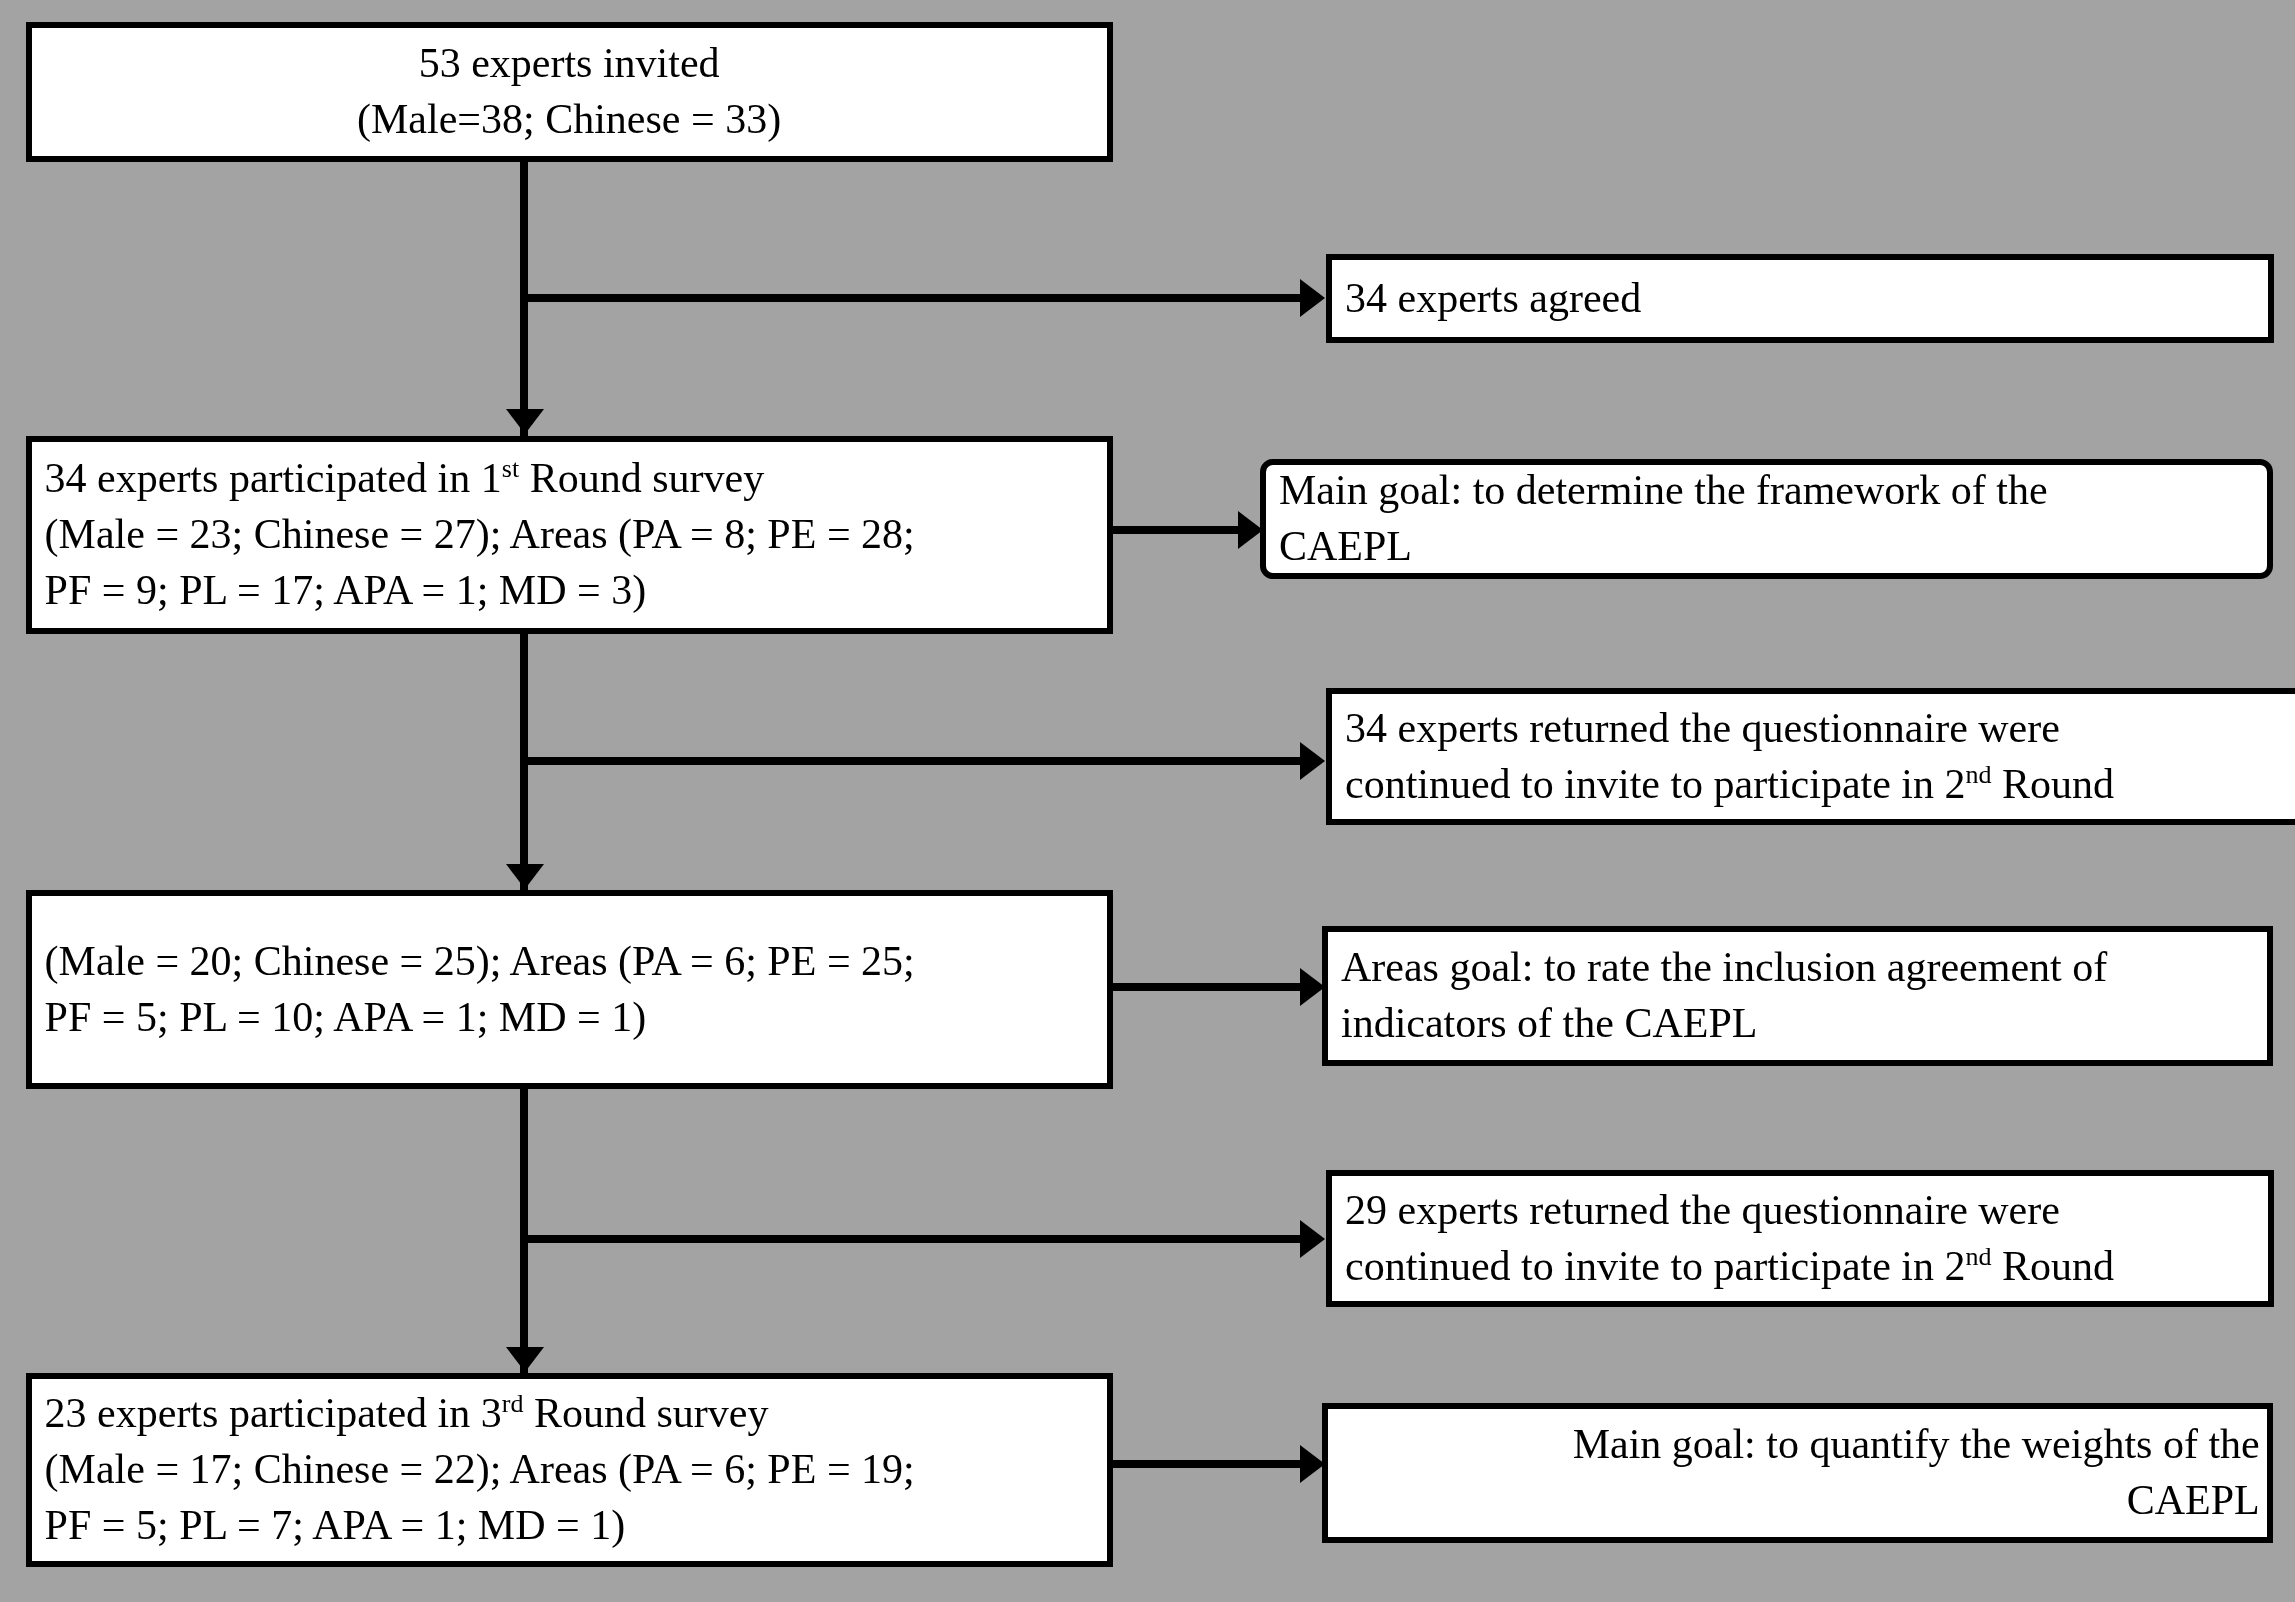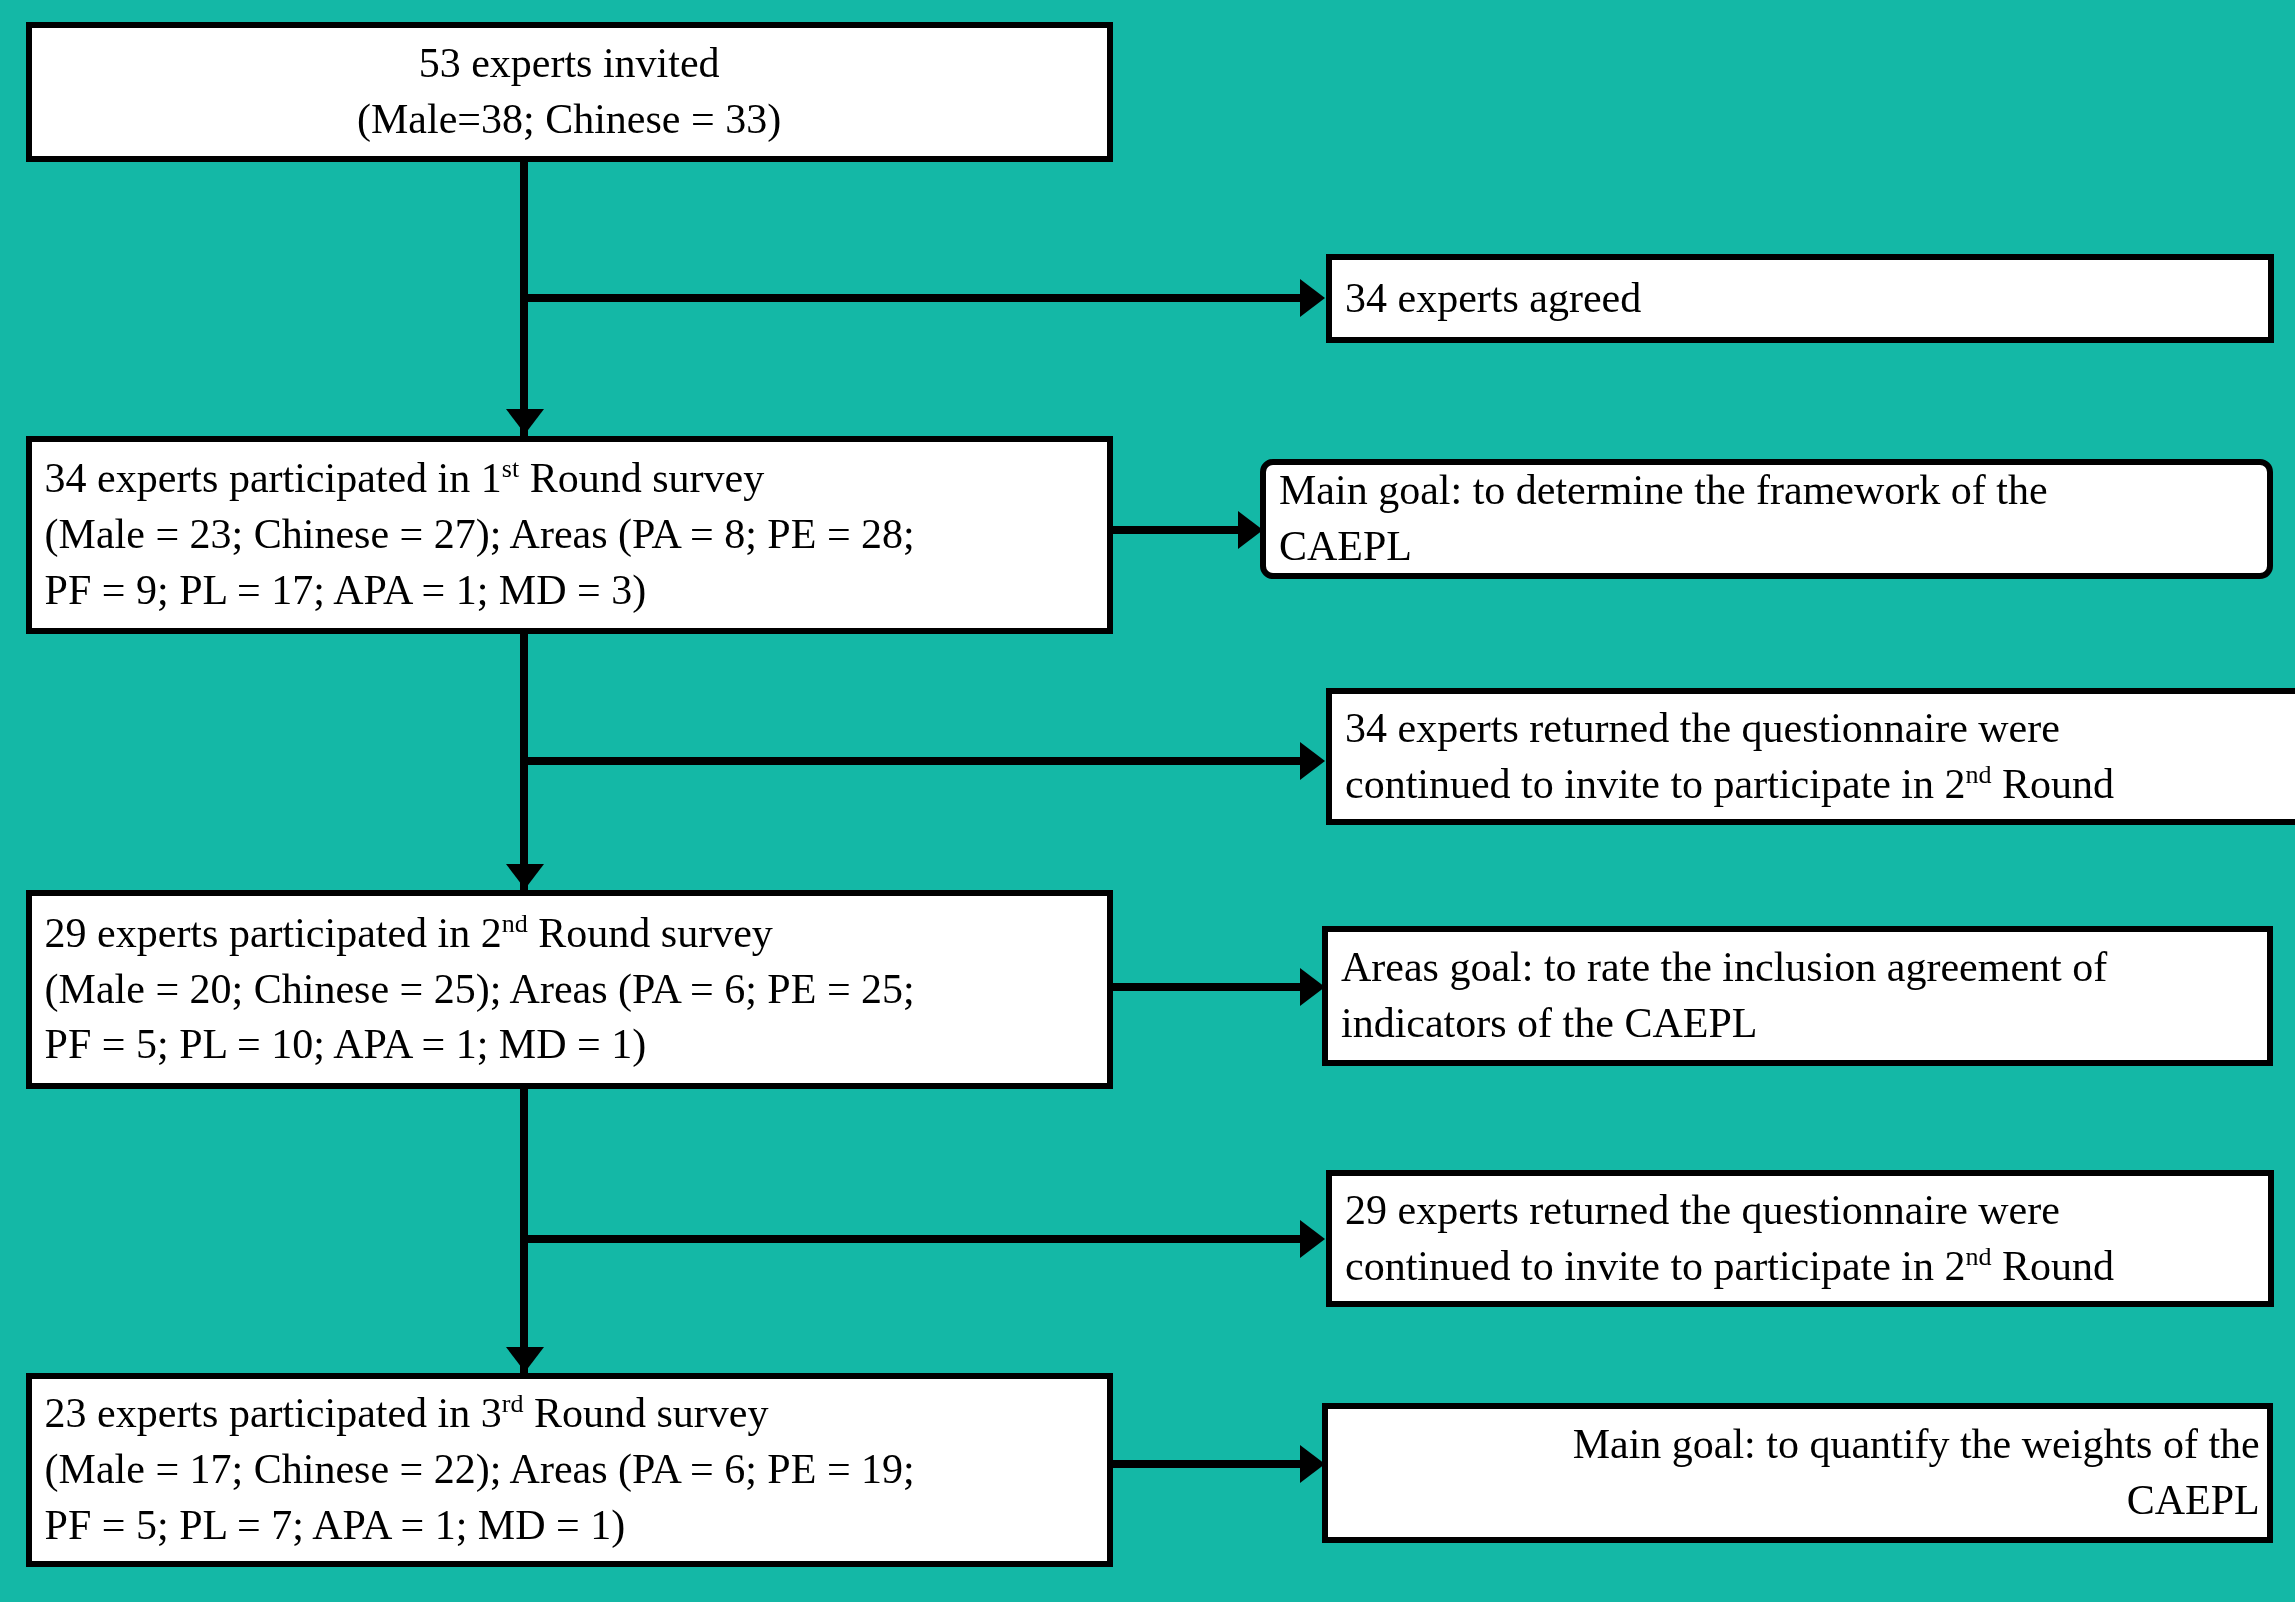--- a/index.html
+++ b/index.html
@@ -1,17 +1,17 @@
 <!DOCTYPE html>
 <html style="font-size:11.7px"><head>
 <meta charset="utf-8">
 <style>
   html,body{margin:0;padding:0;background:#fff;}
   body{font-family:"Liberation Serif","DejaVu Serif",serif;color:#000;}
-  #canvas{position:relative;width:2295px;height:1602px;background:#14b8a6;overflow:hidden;}
+  #canvas{position:relative;width:2295px;height:1602px;background:#a3a3a3;overflow:hidden;}
 
   .fbox{
     position:absolute;
     box-sizing:border-box;
     border:6.6px solid #000;
     background:#fff;
     display:flex;
     flex-direction:column;
     justify-content:center;
     font-size:42px;
@@ -90,21 +90,20 @@
     <span class="ln">Main goal: to determine the framework of the</span>
     <span class="ln">CAEPL</span>
   </div>
 
   <div class="fbox left" style="left:1326px;top:688px;width:1052px;height:137px;">
     <span class="ln">34 experts returned the questionnaire were</span>
     <span class="ln"><span>continued to invite to participate in 2</span><sup>nd</sup><span> Round</span></span>
   </div>
 
   <div class="fbox left" style="left:25.6px;top:890px;width:1087px;height:199px;">
-    <span class="ln"><span>29 experts participated in 2</span><sup>nd</sup><span> Round survey</span></span>
     <span class="ln">(Male = 20; Chinese = 25); Areas (PA = 6; PE = 25;</span>
     <span class="ln">PF = 5; PL = 10; APA = 1; MD = 1)</span>
   </div>
 
   <div class="fbox left" style="left:1322px;top:926px;width:951px;height:140px;">
     <span class="ln">Areas goal: to rate the inclusion agreement of</span>
     <span class="ln">indicators of the CAEPL</span>
   </div>
 
   <div class="fbox left" style="left:1326px;top:1170px;width:948px;height:137px;">

